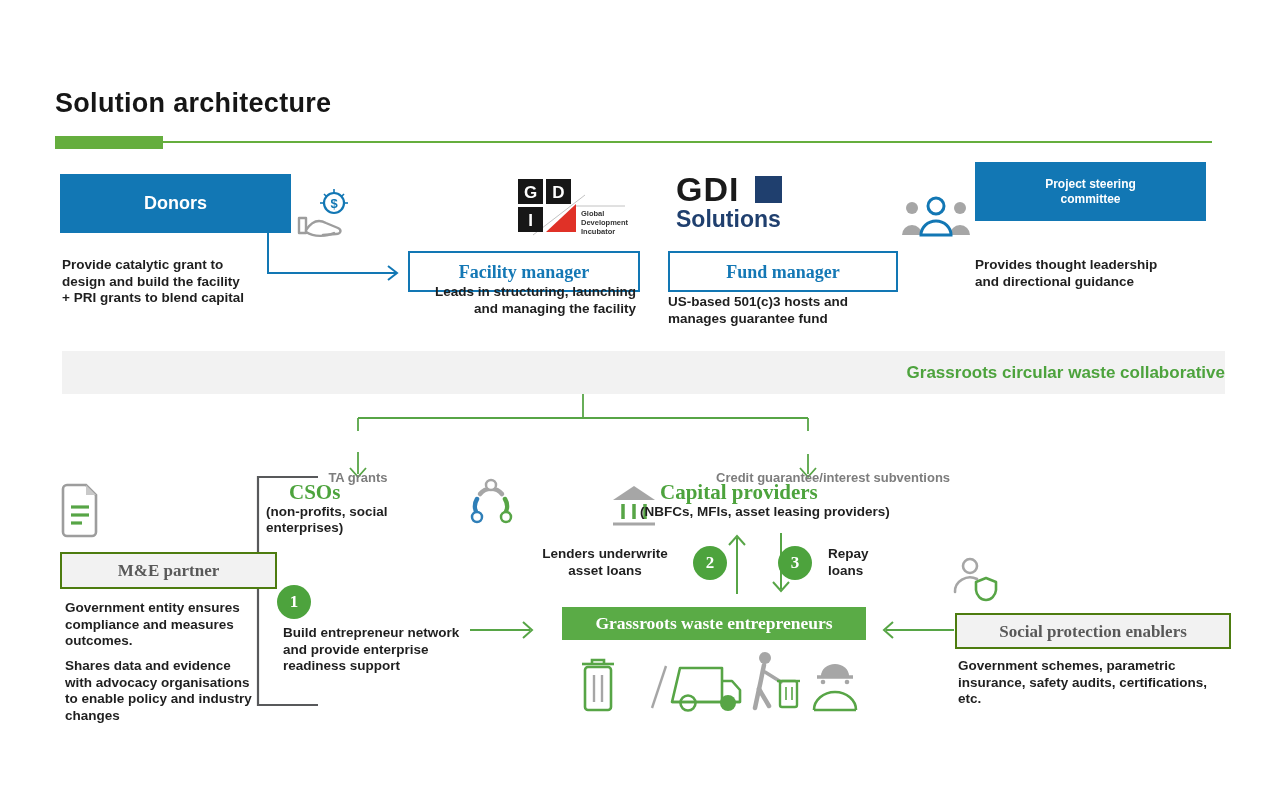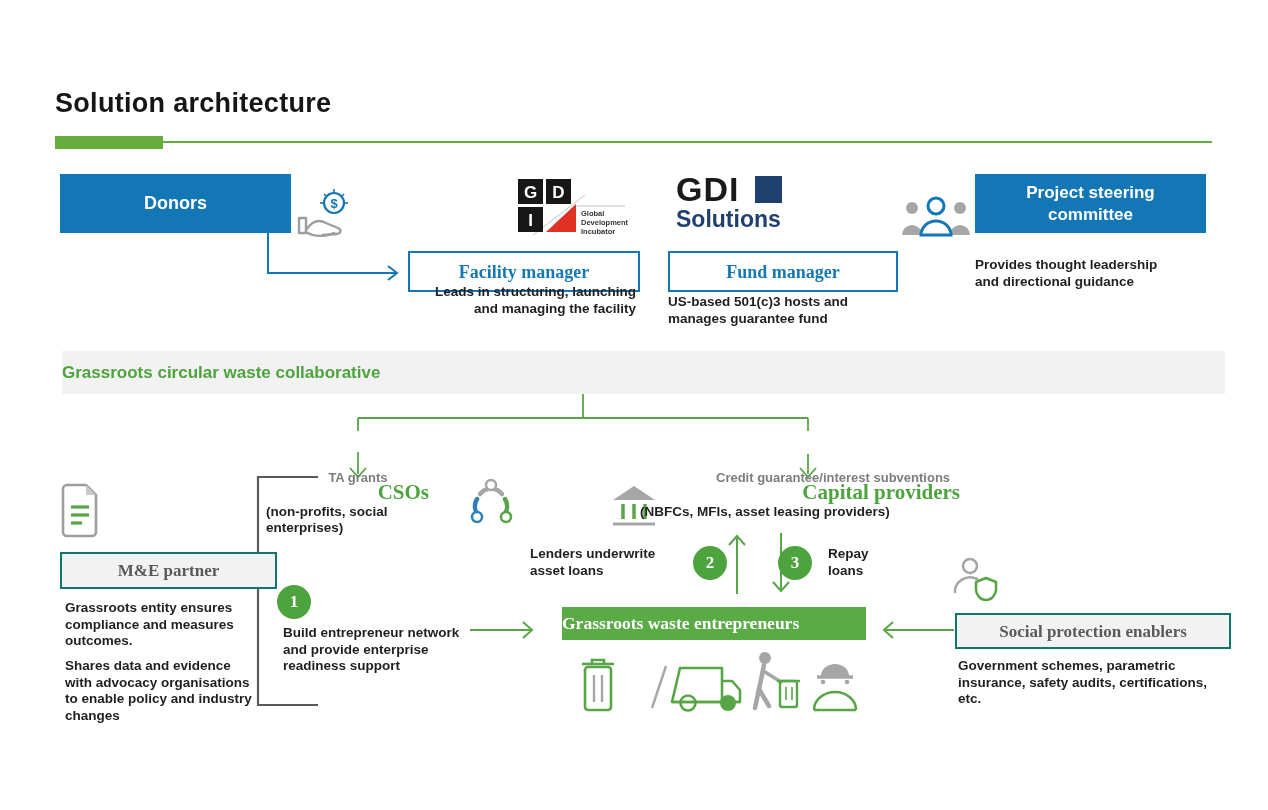--- a/index.html
+++ b/index.html
@@ -5,30 +5,30 @@
   html,body{margin:0;padding:0;background:#fff;}
   #stage{position:relative;width:1268px;height:810px;background:#fff;overflow:hidden;
          font-family:"Liberation Sans",sans-serif;text-decoration:underline;}
   .abs{position:absolute;}
   .body-text{font:700 13.5px/1.24 "Liberation Sans",sans-serif;color:#1f1f1f;white-space:pre-line;}
   .gray-label{font:600 13px/1.1 "Liberation Sans",sans-serif;color:#7d7d7d;white-space:pre-line;margin-top:36px;}
   .blue-box{background:#1277b4;color:#fff;display:flex;align-items:center;justify-content:center;
             text-align:center;font:700 18px/1.25 "Liberation Sans",sans-serif;white-space:pre-line;}
   .outline-box{background:#fff;border:2px solid #1277b4;color:#1478b5;
             font:700 18px/1 "Liberation Serif",serif;display:flex;align-items:center;justify-content:center;}
-  .gray-box{background:#f2f2f2;border:2px solid #0f766e;color:#595959;
+  .gray-box{background:#f2f2f2;border:2px solid #4d7c0f;color:#595959;
             font:700 17px/1 "Liberation Serif",serif;display:flex;align-items:center;justify-content:center;}
-  .green-serif{font:700 21px/1 "Liberation Serif",serif;color:#4da33d;text-align:right;}
+  .green-serif{font:700 21px/1 "Liberation Serif",serif;color:#4da33d;text-align:left;}
   .sub-text{font:700 13.5px/1.2 "Liberation Sans",sans-serif;color:#1f1f1f;text-align:left;}
   .num-circle{width:34px;height:34px;border-radius:50%;background:#4da33d;color:#fff;
             display:flex;align-items:center;justify-content:center;font:700 17px "Liberation Serif",serif;}
-  .banner{background:#f2f2f2;display:flex;align-items:center;justify-content:flex-start;
+  .banner{background:#f2f2f2;display:flex;align-items:center;justify-content:flex-end;
             font:700 17px "Liberation Sans",sans-serif;color:#4da33d;}
   .title{font:700 27px "Liberation Sans",sans-serif;color:#161616;letter-spacing:.3px;}
-  .green-box{background:#5aab46;color:#fff;display:flex;align-items:center;
+  .green-box{background:#5aab46;color:#fff;display:flex;align-items:center;justify-content:center;
             font:700 17.5px "Liberation Serif",serif;}
   svg{display:block;}
 </style>
 </head>
 <body>
 
 <div id="stage">
 
   <svg class="abs" style="left:0;top:0" width="1268" height="810" viewBox="0 0 1268 810">
 
@@ -84,20 +84,23 @@
         <path d="M48,6 l-3,3"></path>
       <path d="M24,15 l4,0"></path>
         <path d="M52,15 l-4,0"></path>
     </g>
     <g stroke="#9d9d9d" stroke-width="2.4" fill="none" stroke-linejoin="round" stroke-linecap="round">
       <path d="M3,30 h7 v15 h-7 z"></path>
       <path d="M10,42 c6,-9 13,-11 20,-7 l12,5 c4,2 3,6 -2,6 l-13,1"></path>
       <path d="M10,44 c8,5 20,5 28,1"></path>
     </g>
   </svg>
+  <div class="abs body-text" style="left:62px;top:257px">Provide catalytic grant to
+design and build the facility
++ PRI grants to blend capital</div>
 
   <svg class="abs" style="left:513px;top:173px" width="120" height="64" viewBox="0 0 120 64">
     <line x1="20" y1="62" x2="72" y2="22" stroke="#b3b3b3" stroke-width="0.8"></line>
     <line x1="62" y1="33" x2="112" y2="33" stroke="#b3b3b3" stroke-width="0.8"></line>
     <rect x="5" y="6" width="25" height="25" fill="#171717"></rect>
     <rect x="33" y="6" width="25" height="25" fill="#171717"></rect>
     <rect x="5" y="34" width="25" height="25" fill="#171717"></rect>
     <polygon points="33,59 63,59 63,31" fill="#e03127"></polygon>
     <text x="17.5" y="25" text-anchor="middle" font-size="17" font-weight="bold" fill="#fff" font-family="Liberation Sans, sans-serif">G</text>
     <text x="45.5" y="25" text-anchor="middle" font-size="17" font-weight="bold" fill="#fff" font-family="Liberation Sans, sans-serif">D</text>
@@ -128,21 +131,21 @@
 manages guarantee fund</div>
 
   <svg class="abs" style="left:902px;top:195px" width="68" height="42" viewBox="0 0 68 42">
     <circle cx="10" cy="13" r="6" fill="#a6a6a6"></circle>
     <path d="M0,40 a10,10 0 0 1 20,0 z" fill="#a6a6a6"></path>
     <circle cx="58" cy="13" r="6" fill="#a6a6a6"></circle>
     <path d="M48,40 a10,10 0 0 1 20,0 z" fill="#a6a6a6"></path>
     <circle cx="34" cy="11" r="8" fill="#fff" stroke="#1277b4" stroke-width="3"></circle>
     <path d="M19,40 a15,14 0 0 1 30,0 z" fill="#fff" stroke="#1277b4" stroke-width="3"></path>
   </svg>
-  <div class="abs blue-box" style="left:975px;top:174px;width:231px;height:59px;font-size:17px">
+  <div class="abs blue-box" style="left:975px;top:162px;width:231px;height:59px;font-size:12px">
     <span>Project steering
 committee</span>
   </div>
   <div class="abs body-text" style="left:975px;top:257px">Provides thought leadership
 and directional guidance</div>
 
   <div class="abs banner" style="left:62px;top:351px;width:1163px;height:43px">
     <span>Grassroots circular waste collaborative</span>
   </div>
 
@@ -167,21 +170,21 @@
     <g stroke="#57a546" stroke-width="3.5">
       <path d="M12,20 V35"></path>
         <path d="M23,20 V35"></path>
         <path d="M34,20 V35"></path>
     </g>
     <line x1="2" y1="40" x2="44" y2="40" stroke="#a6a6a6" stroke-width="3"></line>
   </svg>
   <div class="abs green-serif" style="left:660px;top:482px;width:300px">Capital providers</div>
   <div class="abs sub-text" style="left:640px;top:504px;width:280px">(NBFCs, MFIs, asset leasing providers)</div>
 
-  <div class="abs body-text" style="left:530px;top:546px;width:150px;text-align:left">Lenders underwrite
+  <div class="abs body-text" style="left:530px;top:546px;width:150px;text-align:center">Lenders underwrite
 asset loans</div>
   <div class="abs num-circle" style="left:693px;top:546px">
     <span>2</span>
   </div>
   <div class="abs num-circle" style="left:778px;top:546px">
     <span>3</span>
   </div>
   <div class="abs body-text" style="left:828px;top:546px">Repay
 loans</div>
 
@@ -239,21 +242,21 @@
     <polygon points="26,2 36,12 26,12" fill="#c9c9c9"></polygon>
     <g stroke="#57a546" stroke-width="3.2">
       <path d="M11,24 h18"></path>
         <path d="M11,32 h18"></path>
         <path d="M11,40 h11"></path>
     </g>
   </svg>
   <div class="abs gray-box" style="left:60px;top:552px;width:213px;height:33px">
     <span>M&amp;E partner</span>
   </div>
-  <div class="abs body-text" style="left:65px;top:600px">Grassroots entity ensures
+  <div class="abs body-text" style="left:65px;top:600px">Government entity ensures
 compliance and  measures
 outcomes.</div>
   <div class="abs body-text" style="left:65px;top:658px">Shares data and evidence
 with advocacy organisations
 to enable policy and industry
 changes</div>
 
   <div class="abs num-circle" style="left:277px;top:585px">
     <span>1</span>
   </div>

